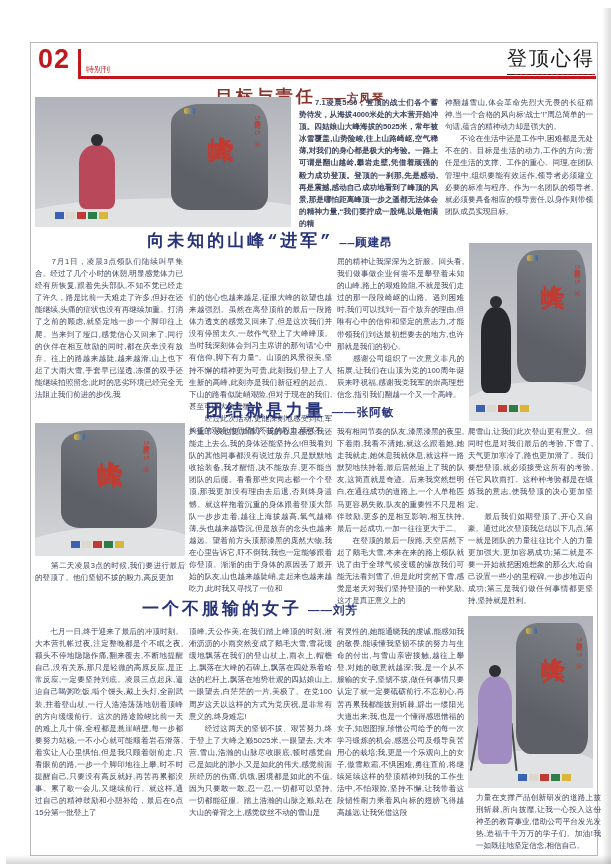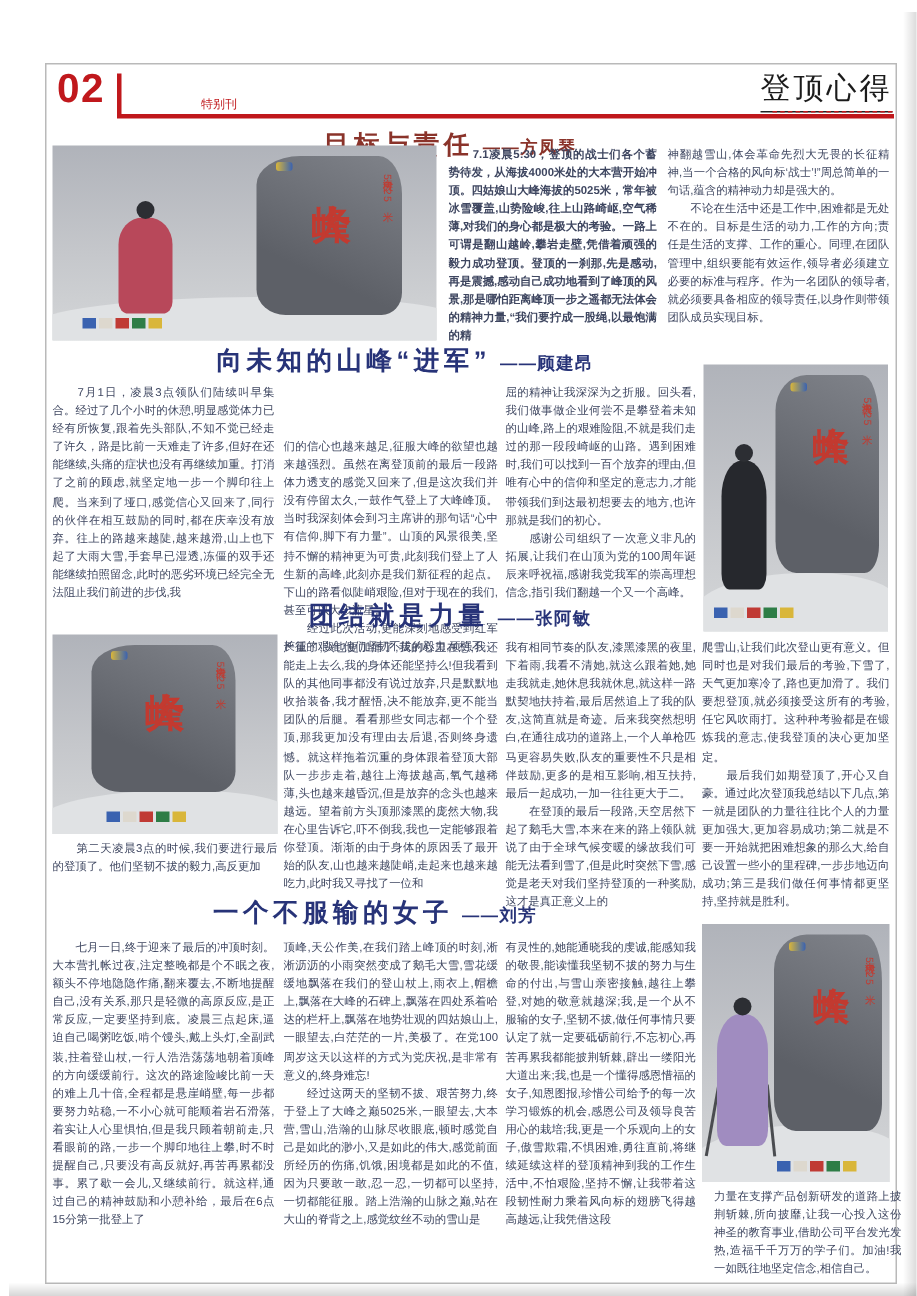--- a/index.html
+++ b/index.html
@@ -13,21 +13,21 @@
     background:linear-gradient(90deg,rgba(0,0,0,0) 0%,rgba(0,0,0,0.14) 100%);}
   .shadow-b{position:absolute;bottom:0;left:6px;width:605px;height:9px;
     background:linear-gradient(180deg,rgba(0,0,0,0) 0%,rgba(0,0,0,0.16) 100%);}
   .frame{position:absolute;left:30px;top:42px;width:566px;height:812px;
     border:1px solid #b9b9b9;}
 
   
   .pagenum{position:absolute;left:38px;top:44px;font-size:27px;font-weight:600;
     color:#c0181c;letter-spacing:1px;}
   .vbar{position:absolute;left:78px;top:49px;width:3px;height:28px;background:#c0181c;}
-  .seclabel{position:absolute;left:86px;top:64px;font-size:8px;color:#c0181c;margin-left:48px;}
+  .seclabel{position:absolute;left:86px;top:64px;font-size:8px;color:#c0181c;}
   .redline{position:absolute;left:78px;top:76px;width:518px;height:3px;background:#c0181c;}
   .masthead{position:absolute;right:16px;top:45px;font-size:20px;color:#1b1b1b;
     letter-spacing:2px;border-bottom:1.5px solid #222;padding-bottom:2px;}
   .masthead-deco{position:absolute;right:16px;top:74px;width:80px;height:0;
     border-top:1.5px dashed #c0181c;}
 
   
   .title{position:absolute;text-align:center;white-space:nowrap;}
   .title .t{font-size:17px;font-weight:bold;letter-spacing:3px;}
   .title .a{font-size:11.5px;font-weight:bold;margin-left:6px;letter-spacing:1px;}
@@ -38,21 +38,21 @@
   .coltext{position:absolute;font-size:7.6px;line-height:12.1px;color:#3e4660;
     text-align:justify;white-space:pre-line;overflow:hidden;}
 
   
   .ttl1{left:90px;top:85px;width:420px;}
   .p1{left:35px;top:97px;width:256px;height:130px;}
   .c1a{left:299px;top:97px;width:139px;height:133px;font-weight:bold;}
   .c1b{left:445px;top:97px;width:148px;height:133px;}
 
   
-  .ttl2{left:60px;top:229px;width:420px;}
+  .ttl2{left:60px;top:229px;width:420px;font-family:Liberation Mono, monospace;}
   .c2a{left:35px;top:256px;width:148px;height:167px;}
   .c2b{left:189px;top:256px;width:143px;height:167px;margin-top:36px;}
   .c2c{left:337px;top:256px;width:127px;height:167px;}
   .p2{left:469px;top:243px;width:123px;height:178px;}
 
   
   .ttl3{left:90px;top:399px;width:420px;}
   .p3{left:35px;top:423px;width:150px;height:133px;}
   .c3i{left:35px;top:560px;width:150px;height:28px;}
   .c3b{left:189px;top:426px;width:143px;height:190px;}

